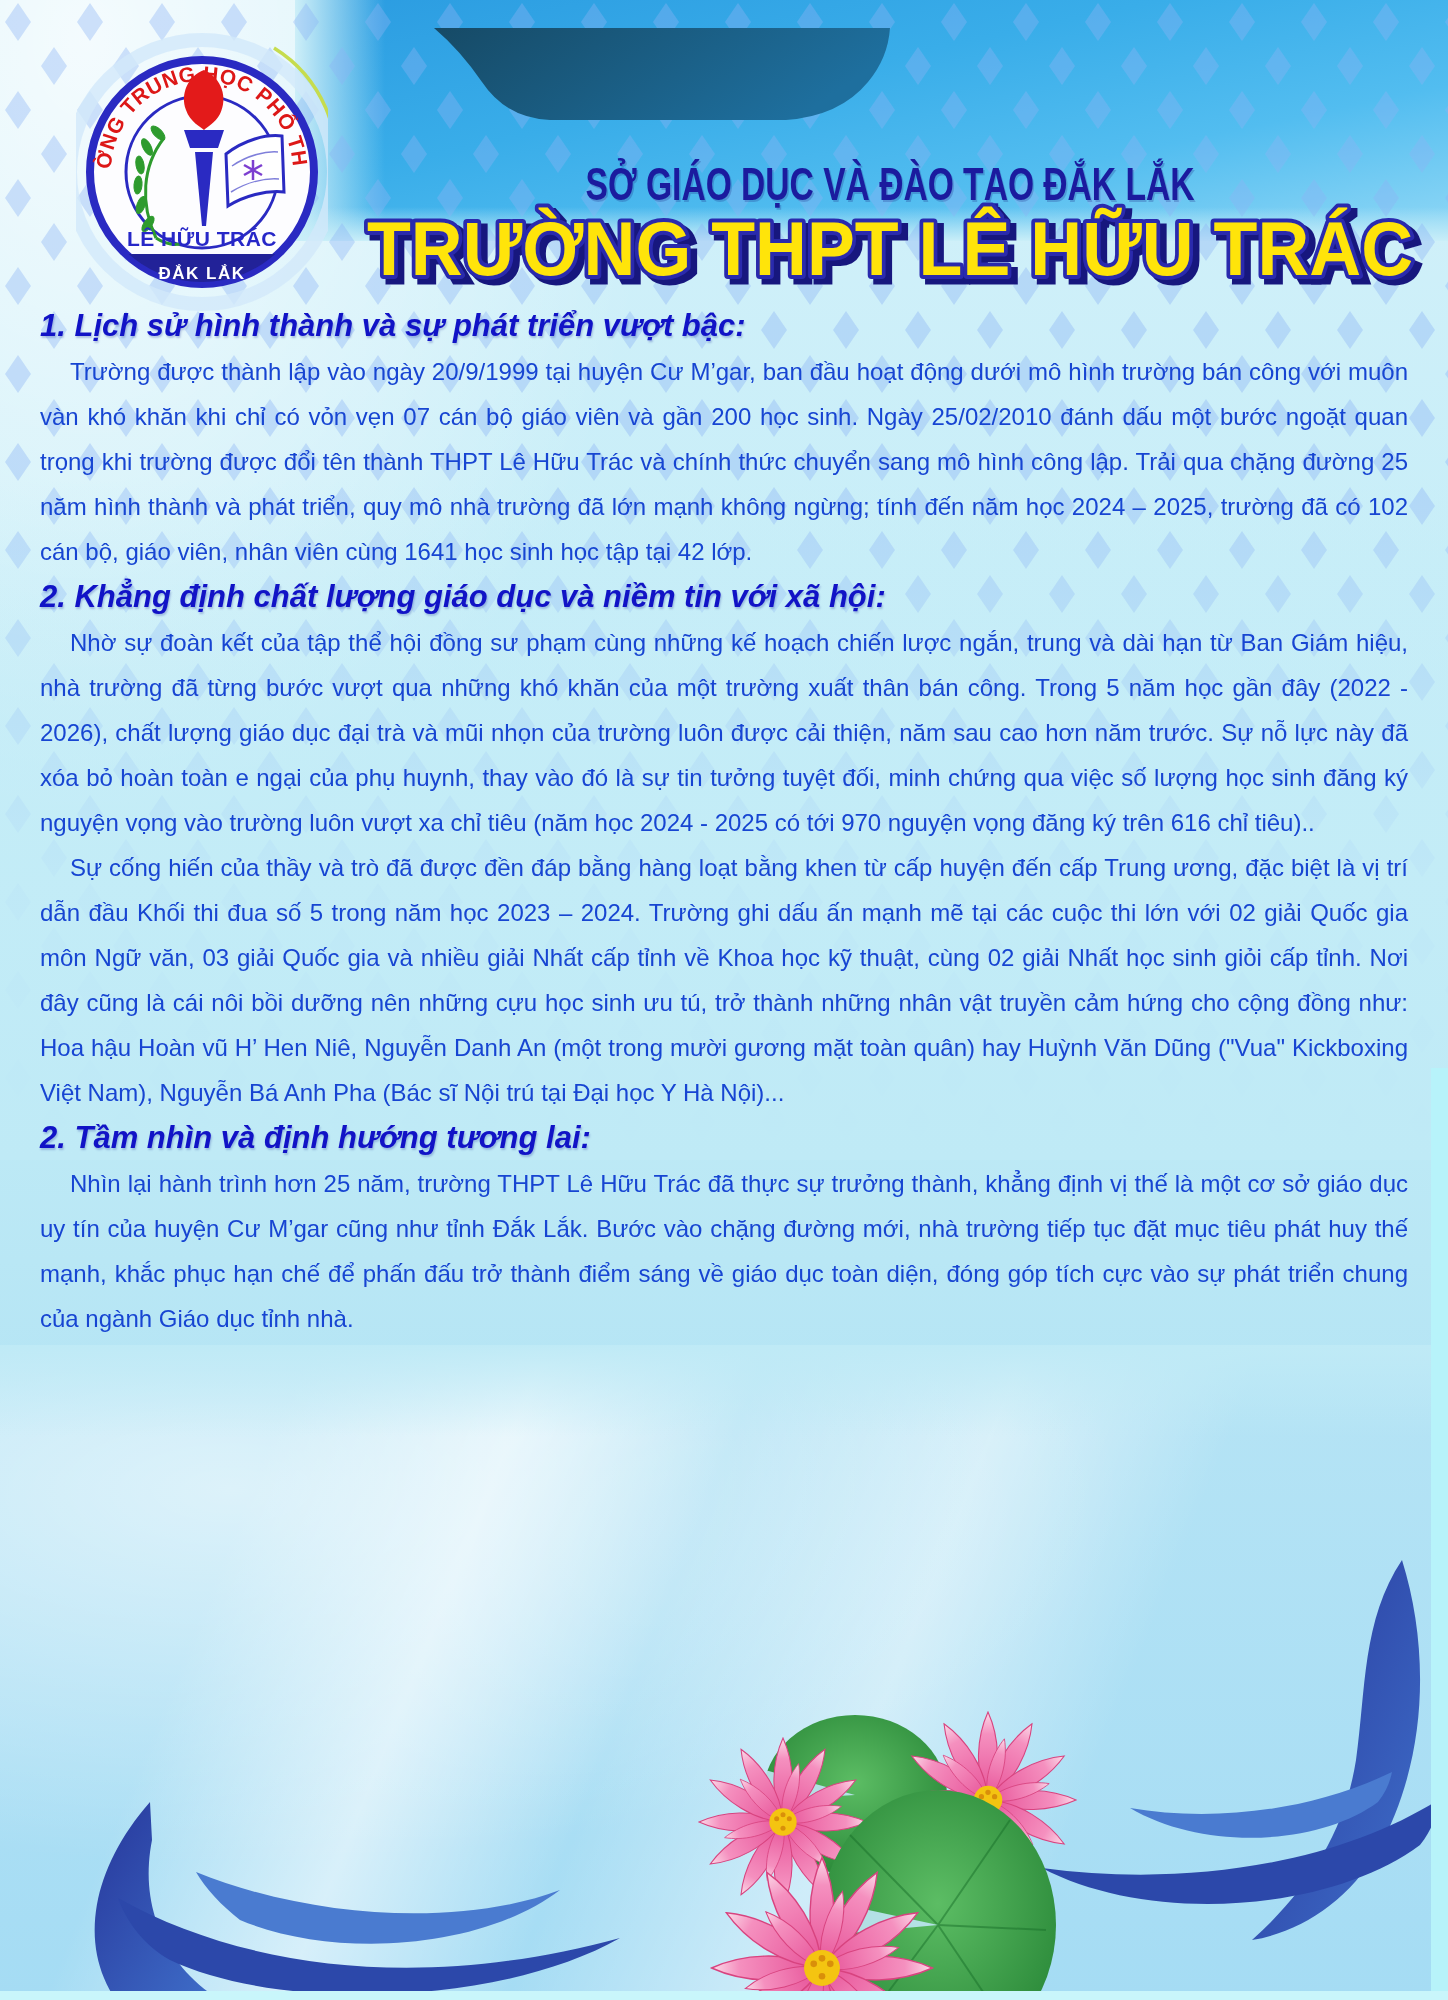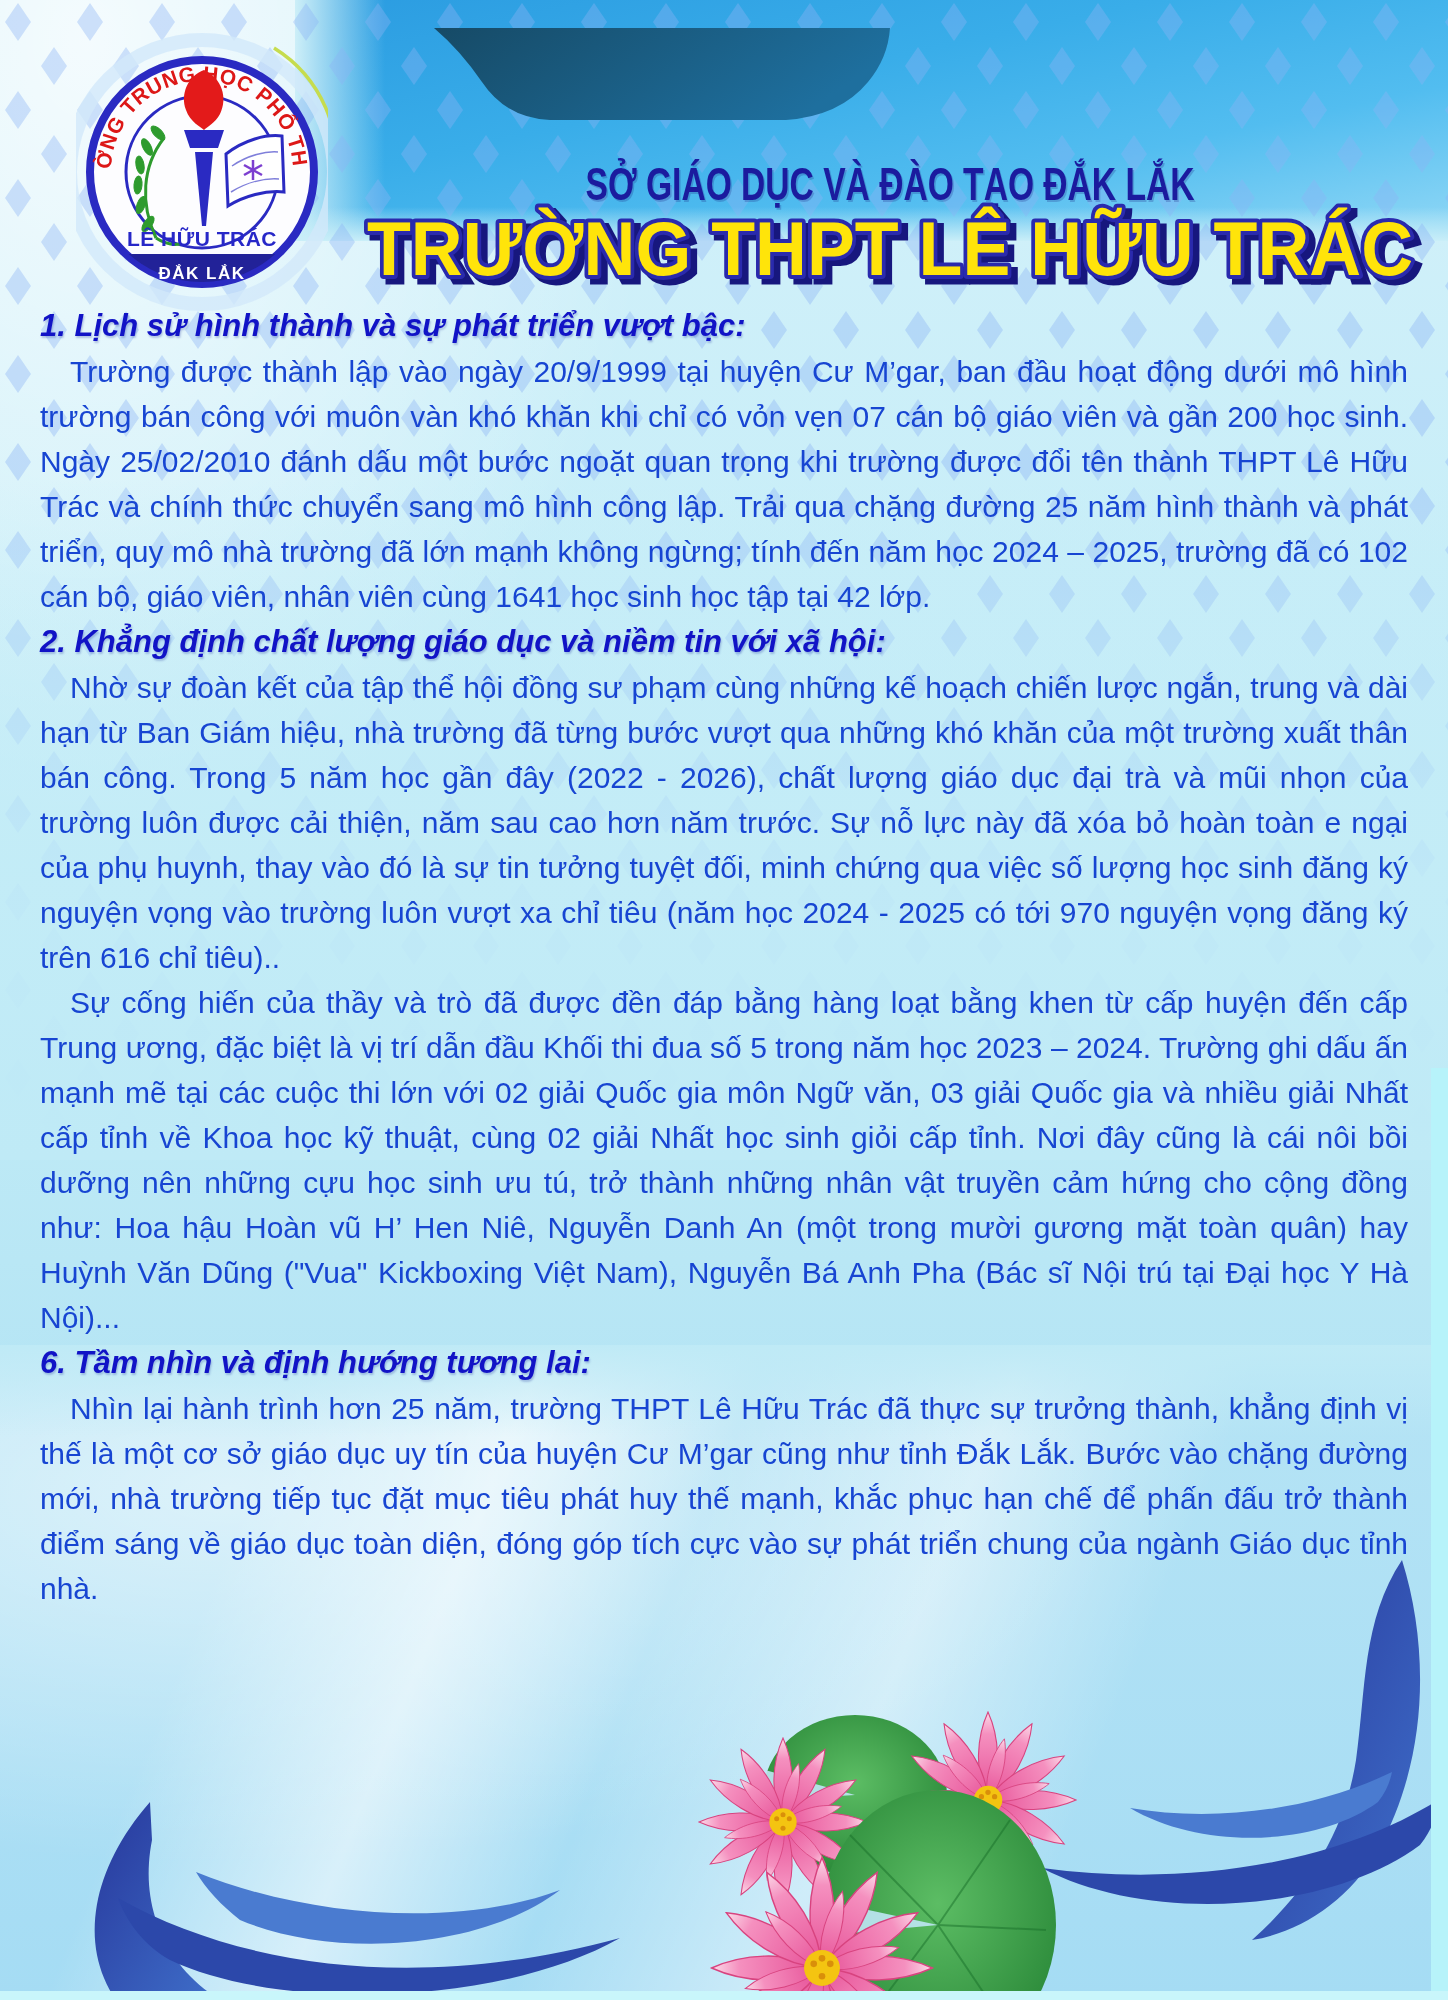--- a/index.html
+++ b/index.html
@@ -54,21 +54,21 @@
   .bottom-deco { position:absolute; left:0; top:1340px; z-index:4; }
   .edge-right  { position:absolute; right:0; top:1068px; width:17px; height:932px; background:#b7f3fa; z-index:8; }
   .edge-bottom { position:absolute; left:0; bottom:0; width:100%; height:9px; background:#c9f6fb; z-index:8; }
   
   .content { position:absolute; left:40px; top:303px; width:1368px; z-index:7; }
   .sec-heading {
     font-size:31px; line-height:46px; font-weight:bold; font-style:italic;
     color:#1113c6; text-shadow:1px 2px 2px rgba(40,60,160,.28);
   }
   .sec-body {
-    font-size:30px; line-height:45px; color:#1745d2;
+    font-size:24px; line-height:45px; color:#1745d2;
     text-align:justify; text-indent:30px;
   }
 </style>
 </head>
 <body>
 
 <div class="page">
 
   <div class="header-panel"></div>
 
@@ -243,21 +243,21 @@
       <p class="sec-body">Trường được thành lập vào ngày 20/9/1999 tại huyện Cư M’gar, ban đầu hoạt động dưới mô hình trường bán công với muôn vàn khó khăn khi chỉ có vỏn vẹn 07 cán bộ giáo viên và gần 200 học sinh. Ngày 25/02/2010 đánh dấu một bước ngoặt quan trọng khi trường được đổi tên thành THPT Lê Hữu Trác và chính thức chuyển sang mô hình công lập. Trải qua chặng đường 25 năm hình thành và phát triển, quy mô nhà trường đã lớn mạnh không ngừng; tính đến năm học 2024 – 2025, trường đã có 102 cán bộ, giáo viên, nhân viên cùng 1641 học sinh học tập tại 42 lớp.</p>
     </section>
     <section>
       <div class="sec-heading">2. Khẳng định chất lượng giáo dục và niềm tin với xã hội:</div>
       <p class="sec-body">Nhờ sự đoàn kết của tập thể hội đồng sư phạm cùng những kế hoạch chiến lược ngắn, trung và dài hạn từ Ban Giám hiệu, nhà trường đã từng bước vượt qua những khó khăn của một trường xuất thân bán công. Trong 5 năm học gần đây (2022 - 2026), chất lượng giáo dục đại trà và mũi nhọn của trường luôn được cải thiện, năm sau cao hơn năm trước. Sự nỗ lực này đã xóa bỏ hoàn toàn e ngại của phụ huynh, thay vào đó là sự tin tưởng tuyệt đối, minh chứng qua việc số lượng học sinh đăng ký nguyện vọng vào trường luôn vượt xa chỉ tiêu (năm học 2024 - 2025 có tới 970 nguyện vọng đăng ký trên 616 chỉ tiêu)..</p>
     </section>
     <section>
       <p class="sec-body">Sự cống hiến của thầy và trò đã được đền đáp bằng hàng loạt bằng khen từ cấp huyện đến cấp Trung ương, đặc biệt là vị trí dẫn đầu Khối thi đua số 5 trong năm học 2023 – 2024. Trường ghi dấu ấn mạnh mẽ tại các cuộc thi lớn với 02 giải Quốc gia môn Ngữ văn, 03 giải Quốc gia và nhiều giải Nhất cấp tỉnh về Khoa học kỹ thuật, cùng 02 giải Nhất học sinh giỏi cấp tỉnh. Nơi đây cũng là cái nôi bồi dưỡng nên những cựu học sinh ưu tú, trở thành những nhân vật truyền cảm hứng cho cộng đồng như: Hoa hậu Hoàn vũ H’ Hen Niê, Nguyễn Danh An (một trong mười gương mặt toàn quân) hay Huỳnh Văn Dũng ("Vua" Kickboxing Việt Nam), Nguyễn Bá Anh Pha (Bác sĩ Nội trú tại Đại học Y Hà Nội)...</p>
     </section>
     <section>
-      <div class="sec-heading">6. Tầm nhìn và định hướng tương lai:</div>
+      <div class="sec-heading">2. Tầm nhìn và định hướng tương lai:</div>
       <p class="sec-body">Nhìn lại hành trình hơn 25 năm, trường THPT Lê Hữu Trác đã thực sự trưởng thành, khẳng định vị thế là một cơ sở giáo dục uy tín của huyện Cư M’gar cũng như tỉnh Đắk Lắk. Bước vào chặng đường mới, nhà trường tiếp tục đặt mục tiêu phát huy thế mạnh, khắc phục hạn chế để phấn đấu trở thành điểm sáng về giáo dục toàn diện, đóng góp tích cực vào sự phát triển chung của ngành Giáo dục tỉnh nhà.</p>
     </section>
   </main>
 
   <div class="edge-right"></div>
   <div class="edge-bottom"></div>
 
 </div>
 
 </body></html>

